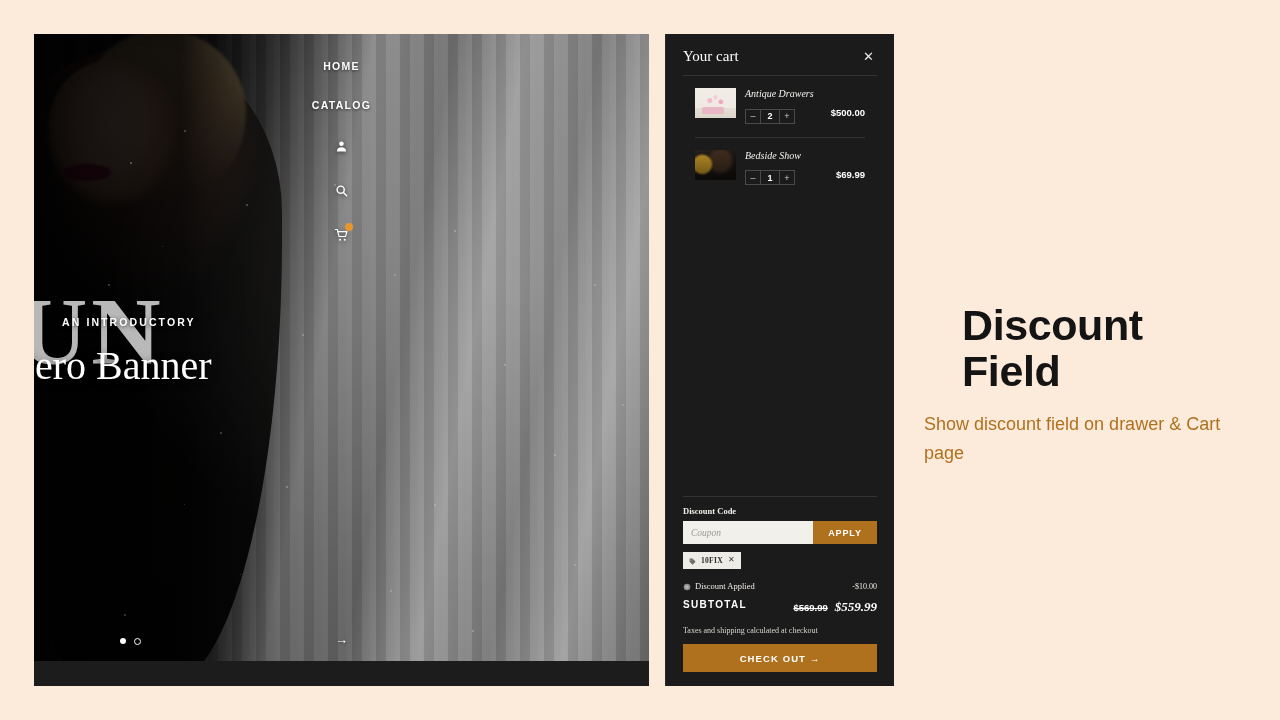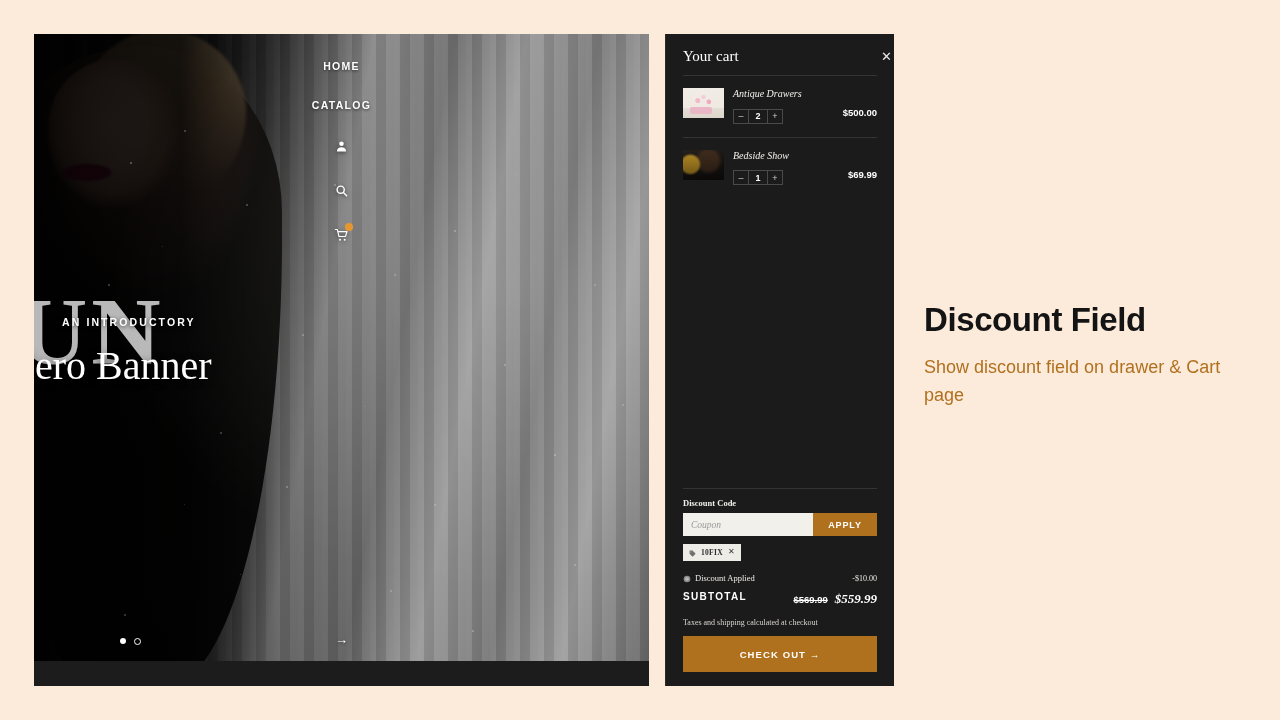--- a/index.html
+++ b/index.html
@@ -122,28 +122,28 @@
   
   #cart-drawer {
     position: absolute; left: 665px; top: 34px;
     width: 229px; height: 652px;
     background: #1b1b1b; color: #ffffff;
     display: flex; flex-direction: column;
     border-left: 1px solid #2a2a2a;
   }
   #cart-head {
     display: flex; align-items: center; justify-content: space-between;
-    padding: 14px 2px 10px 17px;
+    padding: 14px 20px 10px 17px;
   }
   #cart-title { font-family: "Liberation Serif", serif; font-size: 15px; font-weight: 400; color: #fff; }
   #cart-close { font-size: 13px; color: #e9e9e9; line-height: 1; cursor: pointer; }
 
   .cart-rule { height: 1px; background: #343434; margin: 0 17px; }
 
-  #cart-items { padding: 0 17px; }
+  #cart-items { padding: 0 29px; }
   .cart-item { display: flex; align-items: flex-start; gap: 9px; padding: 12px 0 13px; }
   .item-thumb { width: 41px; height: 30px; flex: 0 0 41px; overflow: hidden; background: #ded9d2; }
   .thumb-a {
     width: 100%; height: 100%;
     background:
       radial-gradient(circle at 36% 42%, #f3b8cb 0 2px, rgba(243,184,203,0) 3px),
       radial-gradient(circle at 50% 30%, #f6cbd8 0 1.6px, rgba(246,203,216,0) 2.6px),
       radial-gradient(circle at 63% 46%, #f0a9bf 0 1.8px, rgba(240,169,191,0) 2.8px),
       linear-gradient(180deg, #f1ece6 0%, #efe9e2 66%, #e3ded6 67%, #dcd5cb 100%);
   }
@@ -220,30 +220,31 @@
   }
   #subtotal-new {
     font-family: "Liberation Serif", serif; font-style: italic;
     font-size: 13px; font-weight: 700; color: #ffffff;
   }
   #taxes-note {
     font-family: "Liberation Serif", serif; font-size: 8px; color: #d8d5cf;
     margin-top: 11px; margin-bottom: 9px;
   }
   #checkout-btn {
-    display: block; width: 100%; height: 36px; background: #b0711f;
+    display: block; width: 100%; height: 28px; background: #b0711f;
     border: 0; color: #ffffff; font-size: 9.5px; font-weight: 700;
     letter-spacing: 1.1px; cursor: pointer;
   }
 
   
   #promo { position: absolute; left: 924px; top: 302px; width: 320px; }
   #promo-title {
-    font-size: 33px; font-weight: 700; color: #141414; letter-spacing: -.4px;
+    font-size: 43px; font-weight: 700; color: #141414; letter-spacing: -.4px;
     line-height: 1.08;
+    margin-left: 38px;
   }
   #promo-sub {
     margin-top: 15px; font-size: 18px; color: #b0711f; line-height: 1.6;
   }
 </style>
 </head>
 <body>
 
 <div id="stage">
 

